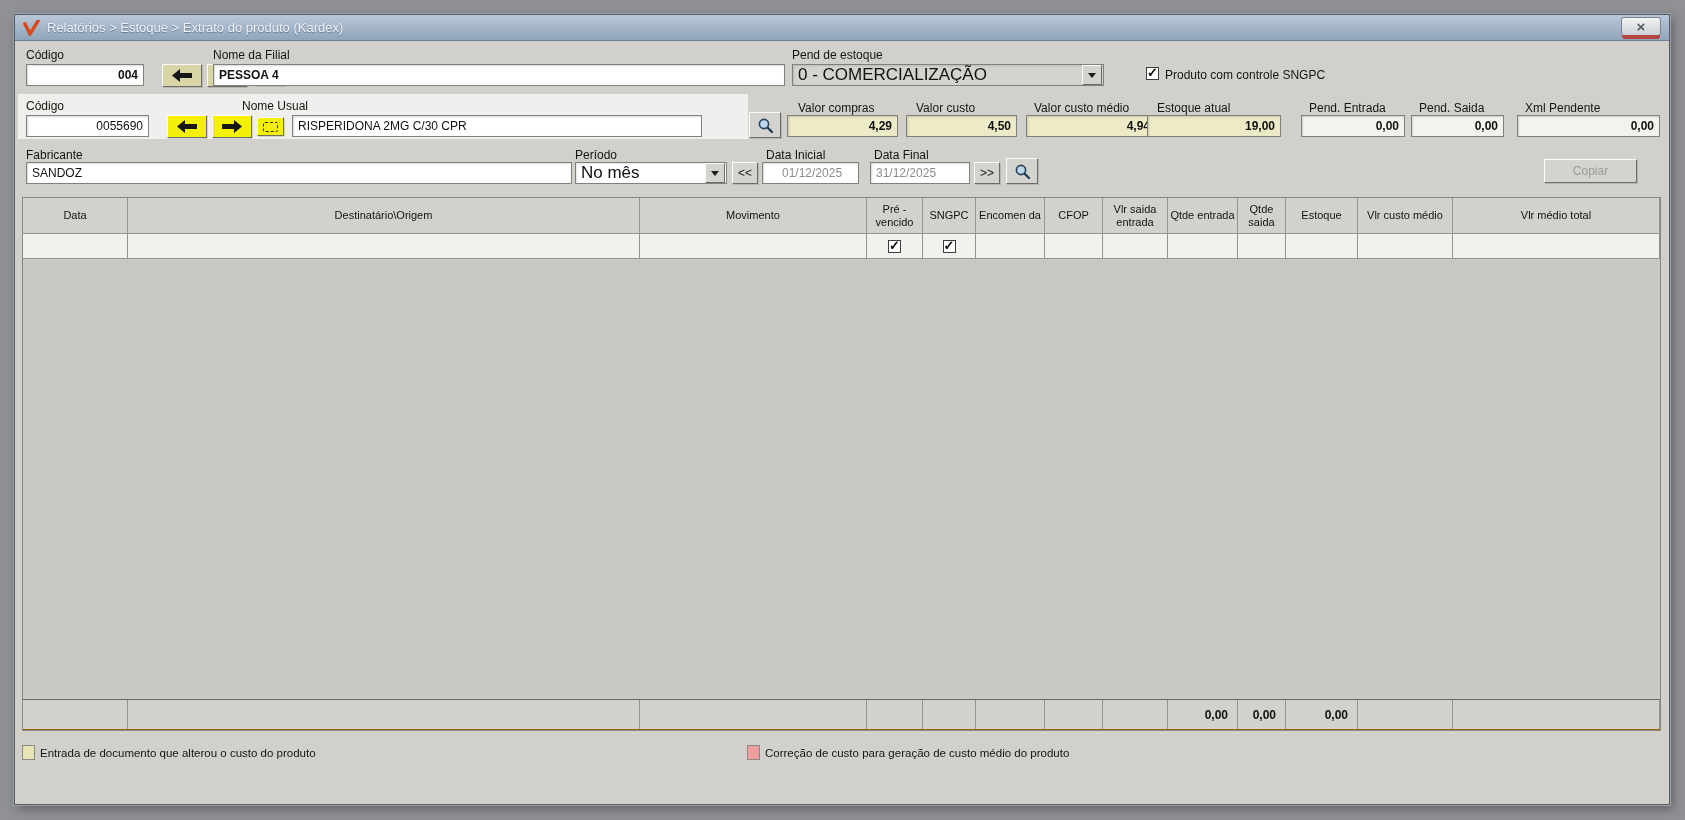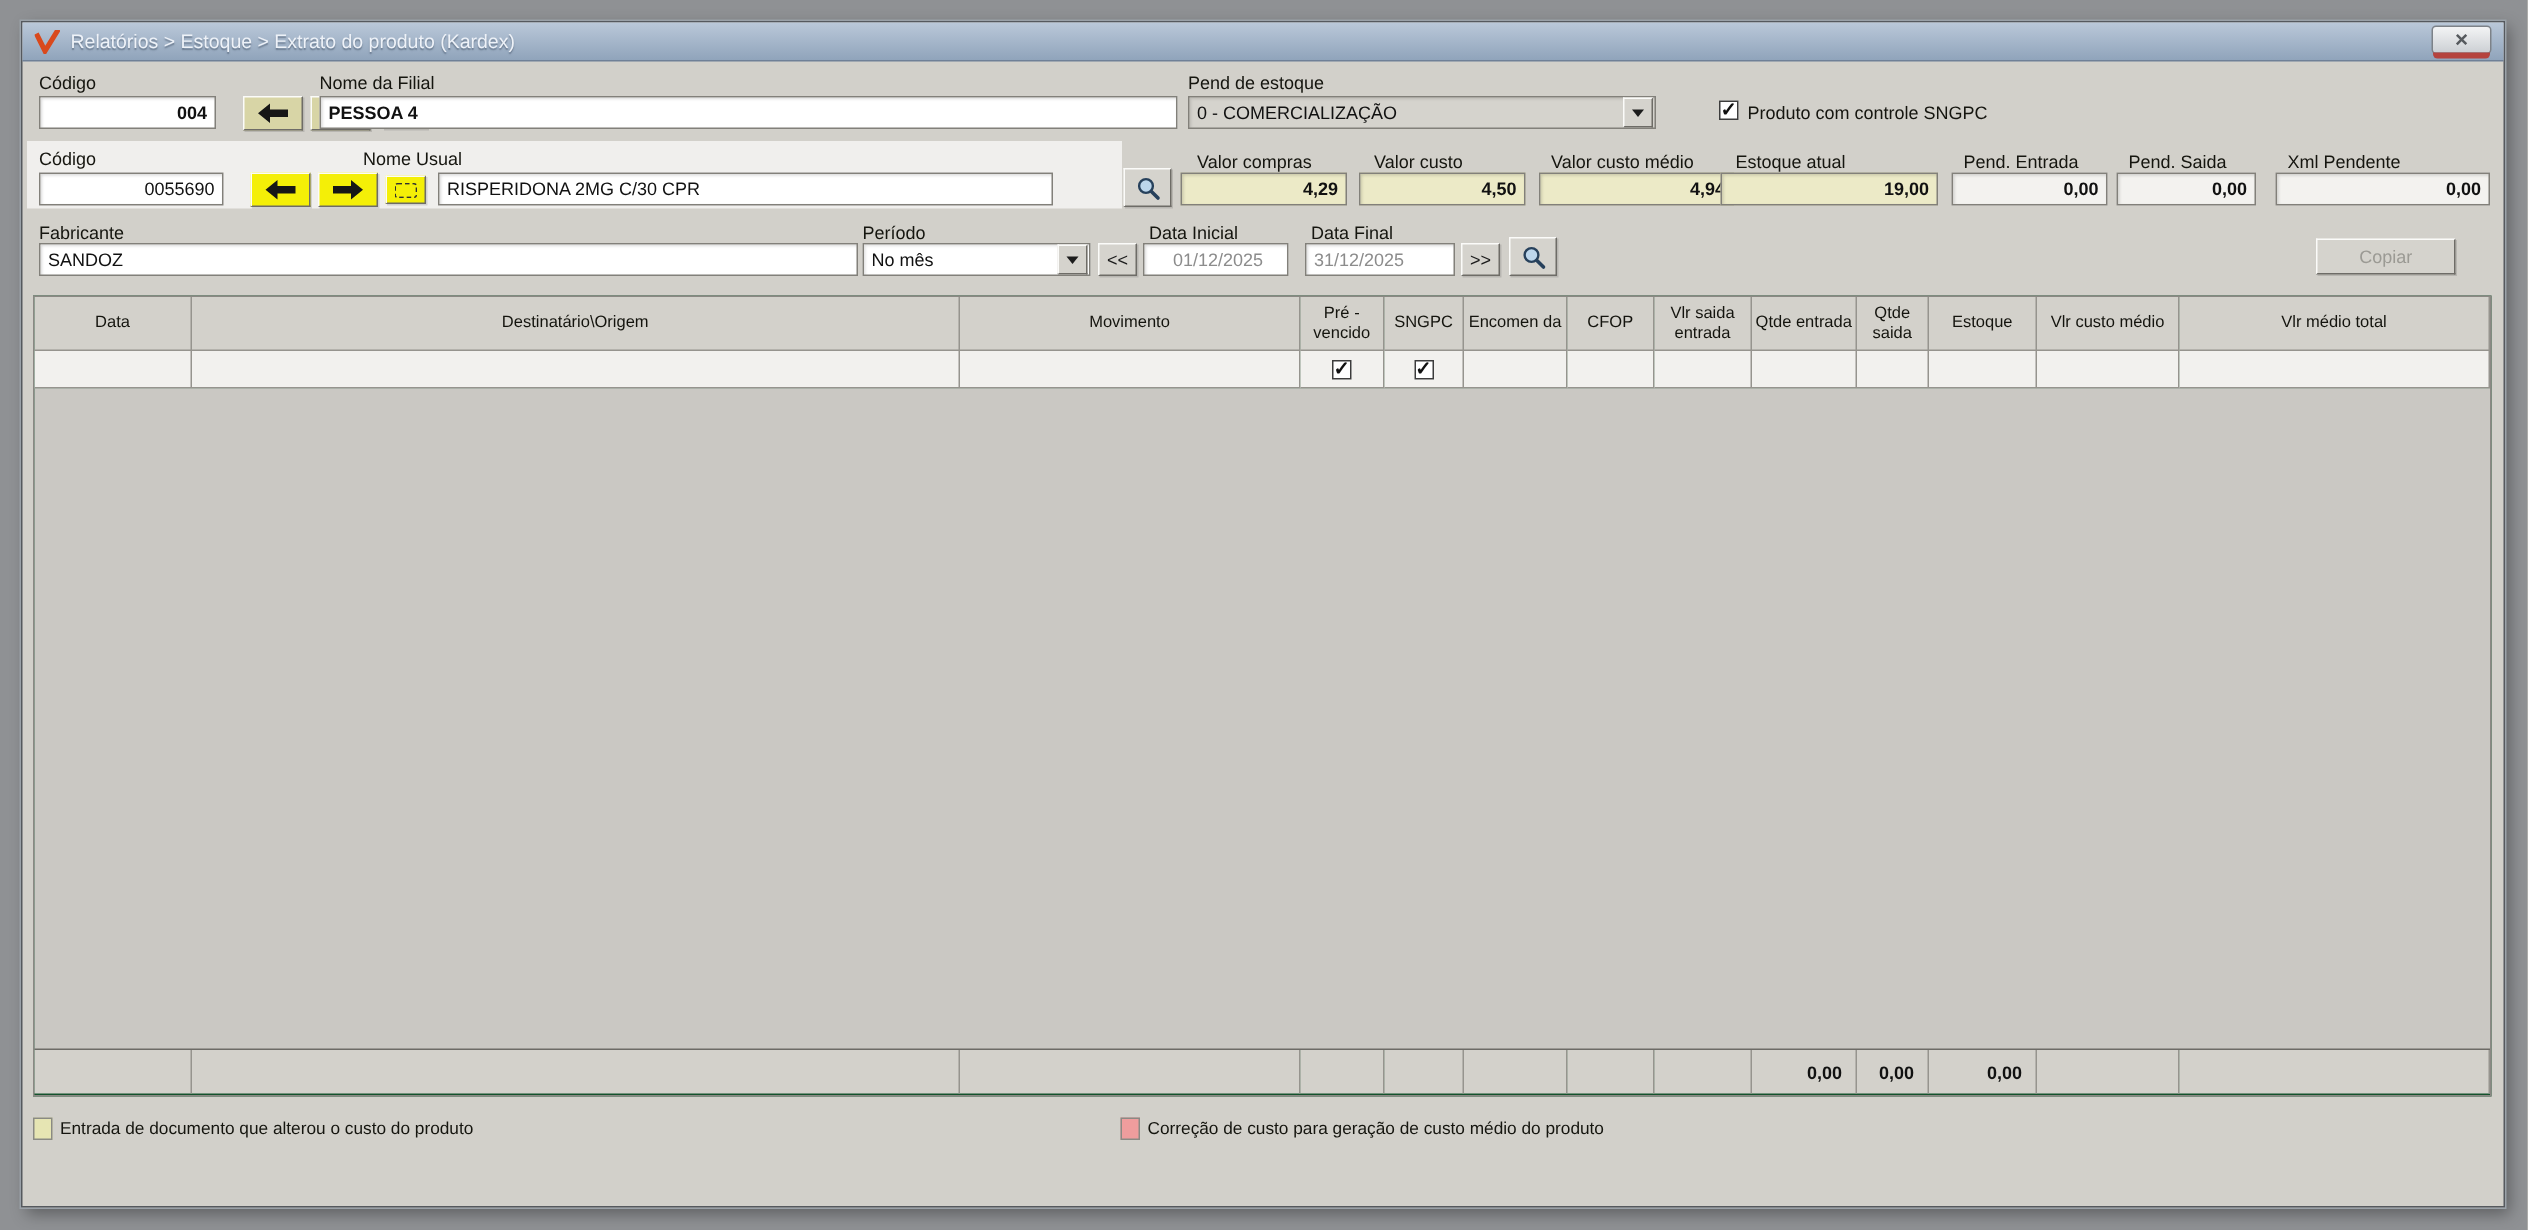--- a/index.html
+++ b/index.html
@@ -28,33 +28,33 @@
   .fld.cream{background:#eceac7;}
   .fld.pale{background:#f3f2ef;}
   .fld.dim{color:#8c8c8c;}
   .btn{position:absolute;box-sizing:border-box;background:#d5d3cd;border:1px solid;
        border-color:#fbfbf9 #6e6c67 #6e6c67 #fbfbf9;box-shadow:1px 1px 0 rgba(0,0,0,.12);
        display:flex;align-items:center;justify-content:center;font-size:12px;color:#1a1a1a;cursor:pointer;padding:0;}
   .btn.disabled{color:#9b9a94;}
   .arrow-glyph{width:24px;height:15px;display:block;}
   .dash-inner{width:13px;height:8px;border:1px dashed #2f2f2f;border-radius:2px;}
   .combo{position:absolute;height:22px;box-sizing:border-box;border:1px solid #82807a;
-         box-shadow:inset 1px 1px 2px rgba(0,0,0,.12);display:flex;align-items:center;font-size:12px;
+         box-shadow:inset 1px 1px 2px rgba(0,0,0,.12);display:flex;align-items:center;font-size:17px;
          padding:1px 1px 1px 5px;background:#d5d3cd;color:#111;}
   .combo.white{background:#fff;}
   .combo .val{flex:1;white-space:nowrap;overflow:hidden;}
   .combo .dd{width:18px;height:18px;background:#d5d3cd;border:1px solid;border-color:#fbfbf9 #6e6c67 #6e6c67 #fbfbf9;
              display:flex;align-items:center;justify-content:center;cursor:pointer;}
   .tri{width:0;height:0;border-left:4px solid transparent;border-right:4px solid transparent;border-top:5px solid #1c1c1c;}
   .checkbox{position:absolute;width:13px;height:13px;background:#fff;border:1px solid #3c3c3c;box-sizing:border-box;}
   .checkbox.inline{position:relative;}
   .checkbox.checked::after{content:"\2713";position:absolute;left:0px;top:-3px;font-size:13px;font-weight:700;color:#101010;}
   
   .table{position:absolute;left:6px;top:155px;width:1639px;height:534px;border:1px solid #8a8883;
-         box-sizing:border-box;background:#14532d;}
+         box-sizing:border-box;background:#a16207;}
   .trow{display:grid;grid-template-columns:105px 512px 227px 56px 53px 69px 58px 65px 70px 48px 72px 95px 1fr;}
   .thead{position:absolute;left:0;top:0;right:0;height:36px;}
   .thead .c{height:36px;background:#d3d1cb;border-right:1px solid #96948e;border-bottom:1px solid #96948e;
             display:flex;align-items:center;justify-content:center;text-align:center;font-size:11px;line-height:1.15;
             padding:1px 2px;box-sizing:border-box;color:#14140e;}
   .tfilter{position:absolute;left:0;top:36px;right:0;height:25px;}
   .tfilter .c{height:25px;background:#f2f1ee;border-right:1px solid #96948e;border-bottom:1px solid #96948e;
               display:flex;align-items:center;justify-content:center;box-sizing:border-box;}
   .tbody{position:absolute;left:0;top:61px;right:0;bottom:30px;background:#cac8c3;}
   .ttotals{position:absolute;left:0;right:0;bottom:0;height:30px;border-top:1px solid #6d6b66;}
@@ -134,21 +134,21 @@
         </svg>
       </div>
 
       <span class="lbl" style="left:782px;top:59px;">Valor compras</span>
       <input class="fld right bold cream" style="left: 771px; top: 73px; width: 111px; background: rgb(236, 234, 199);" readonly="" value="4,29">
       <span class="lbl" style="left:900px;top:59px;">Valor custo</span>
       <input class="fld right bold cream" style="left: 890px; top: 73px; width: 111px; background: rgb(236, 234, 199);" readonly="" value="4,50">
       <span class="lbl" style="left:1018px;top:59px;">Valor custo médio</span>
       <input class="fld right bold cream" style="left: 1010px; top: 73px; width: 130px; background: rgb(236, 234, 199);" readonly="" value="4,94">
       <span class="lbl" style="left:1141px;top:59px;">Estoque atual</span>
-      <input class="fld right bold cream" style="left: 1131px; top: 73px; width: 145px; background: rgb(236, 234, 199);" readonly="" value="19,00">
+      <input class="fld right bold cream" style="left: 1131px; top: 73px; width: 134px; background: rgb(236, 234, 199);" readonly="" value="19,00">
       <span class="lbl" style="left:1293px;top:59px;">Pend. Entrada</span>
       <input class="fld right bold pale" style="left: 1285px; top: 73px; width: 104px;" readonly="" value="0,00">
       <span class="lbl" style="left:1403px;top:59px;">Pend. Saida</span>
       <input class="fld right bold pale" style="left: 1395px; top: 73px; width: 93px;" readonly="" value="0,00">
       <span class="lbl" style="left:1509px;top:59px;">Xml Pendente</span>
       <input class="fld right bold pale" style="left: 1501px; top: 73px; width: 143px;" readonly="" value="0,00">
 
       <span class="lbl" style="left:10px;top:106px;">Fabricante</span>
       <input class="fld" style="left: 10px; top: 120px; width: 546px;" readonly="" value="SANDOZ">
       <span class="lbl" style="left:559px;top:106px;">Período</span>

